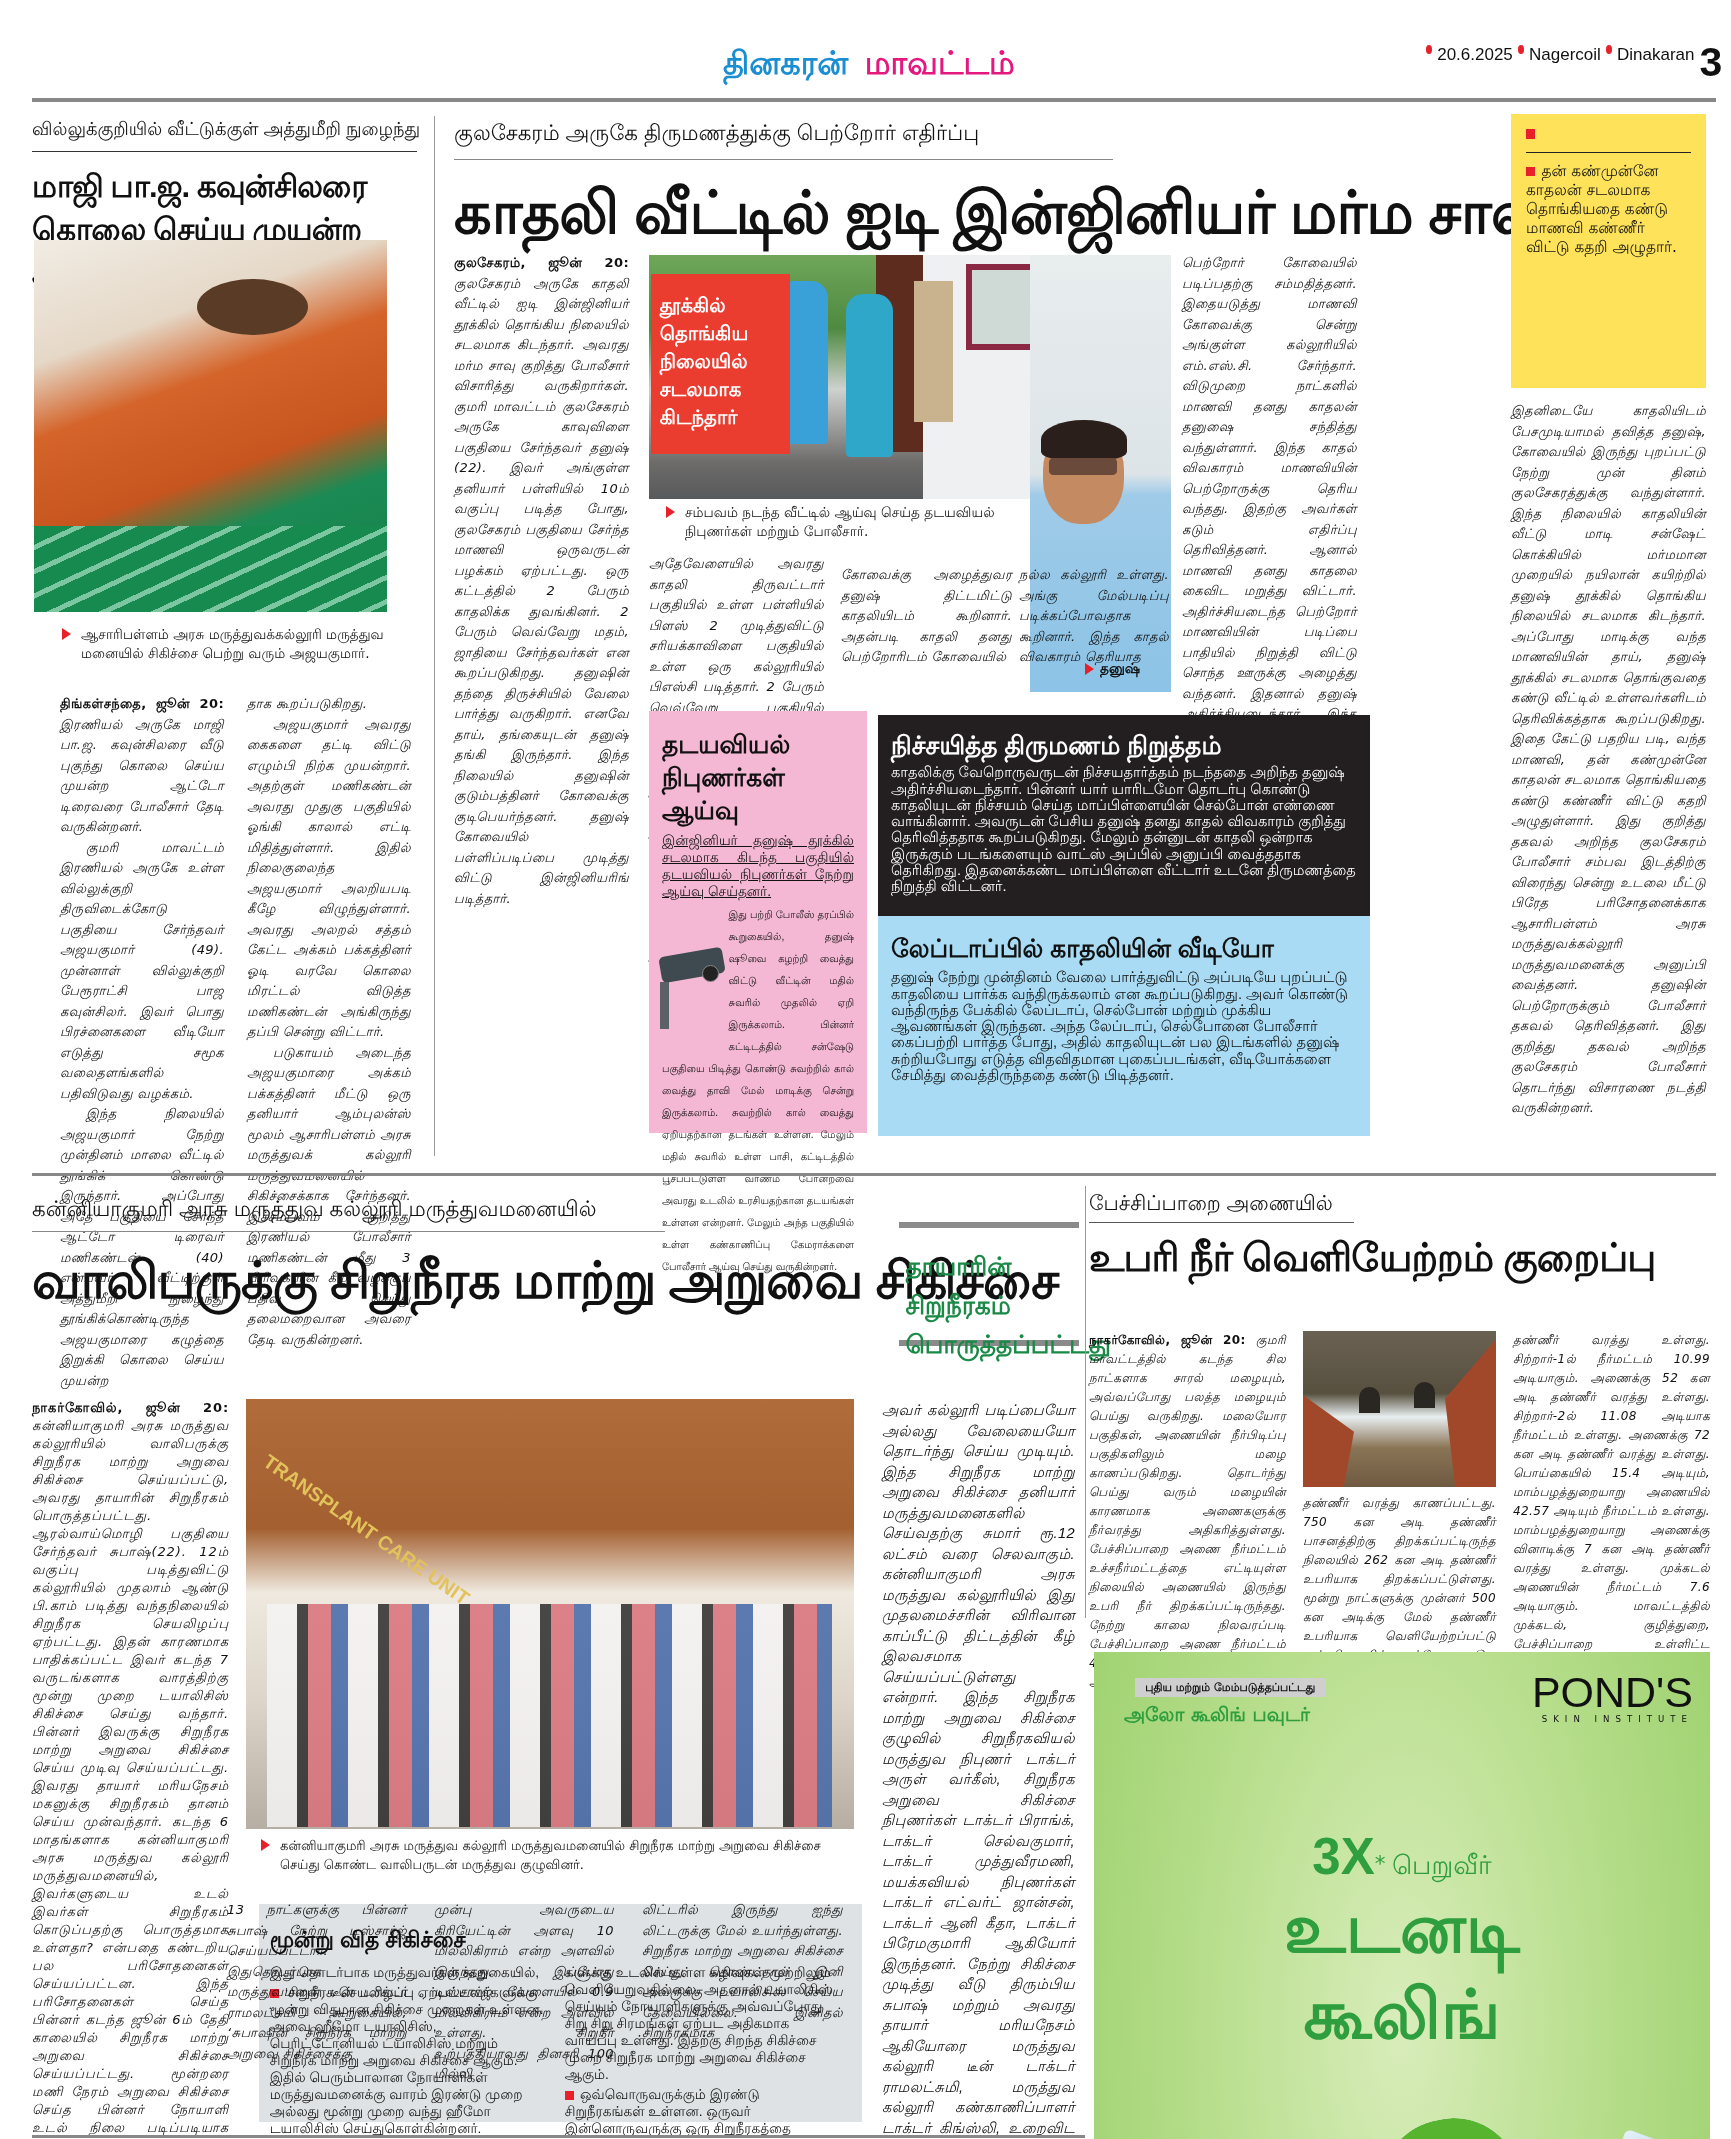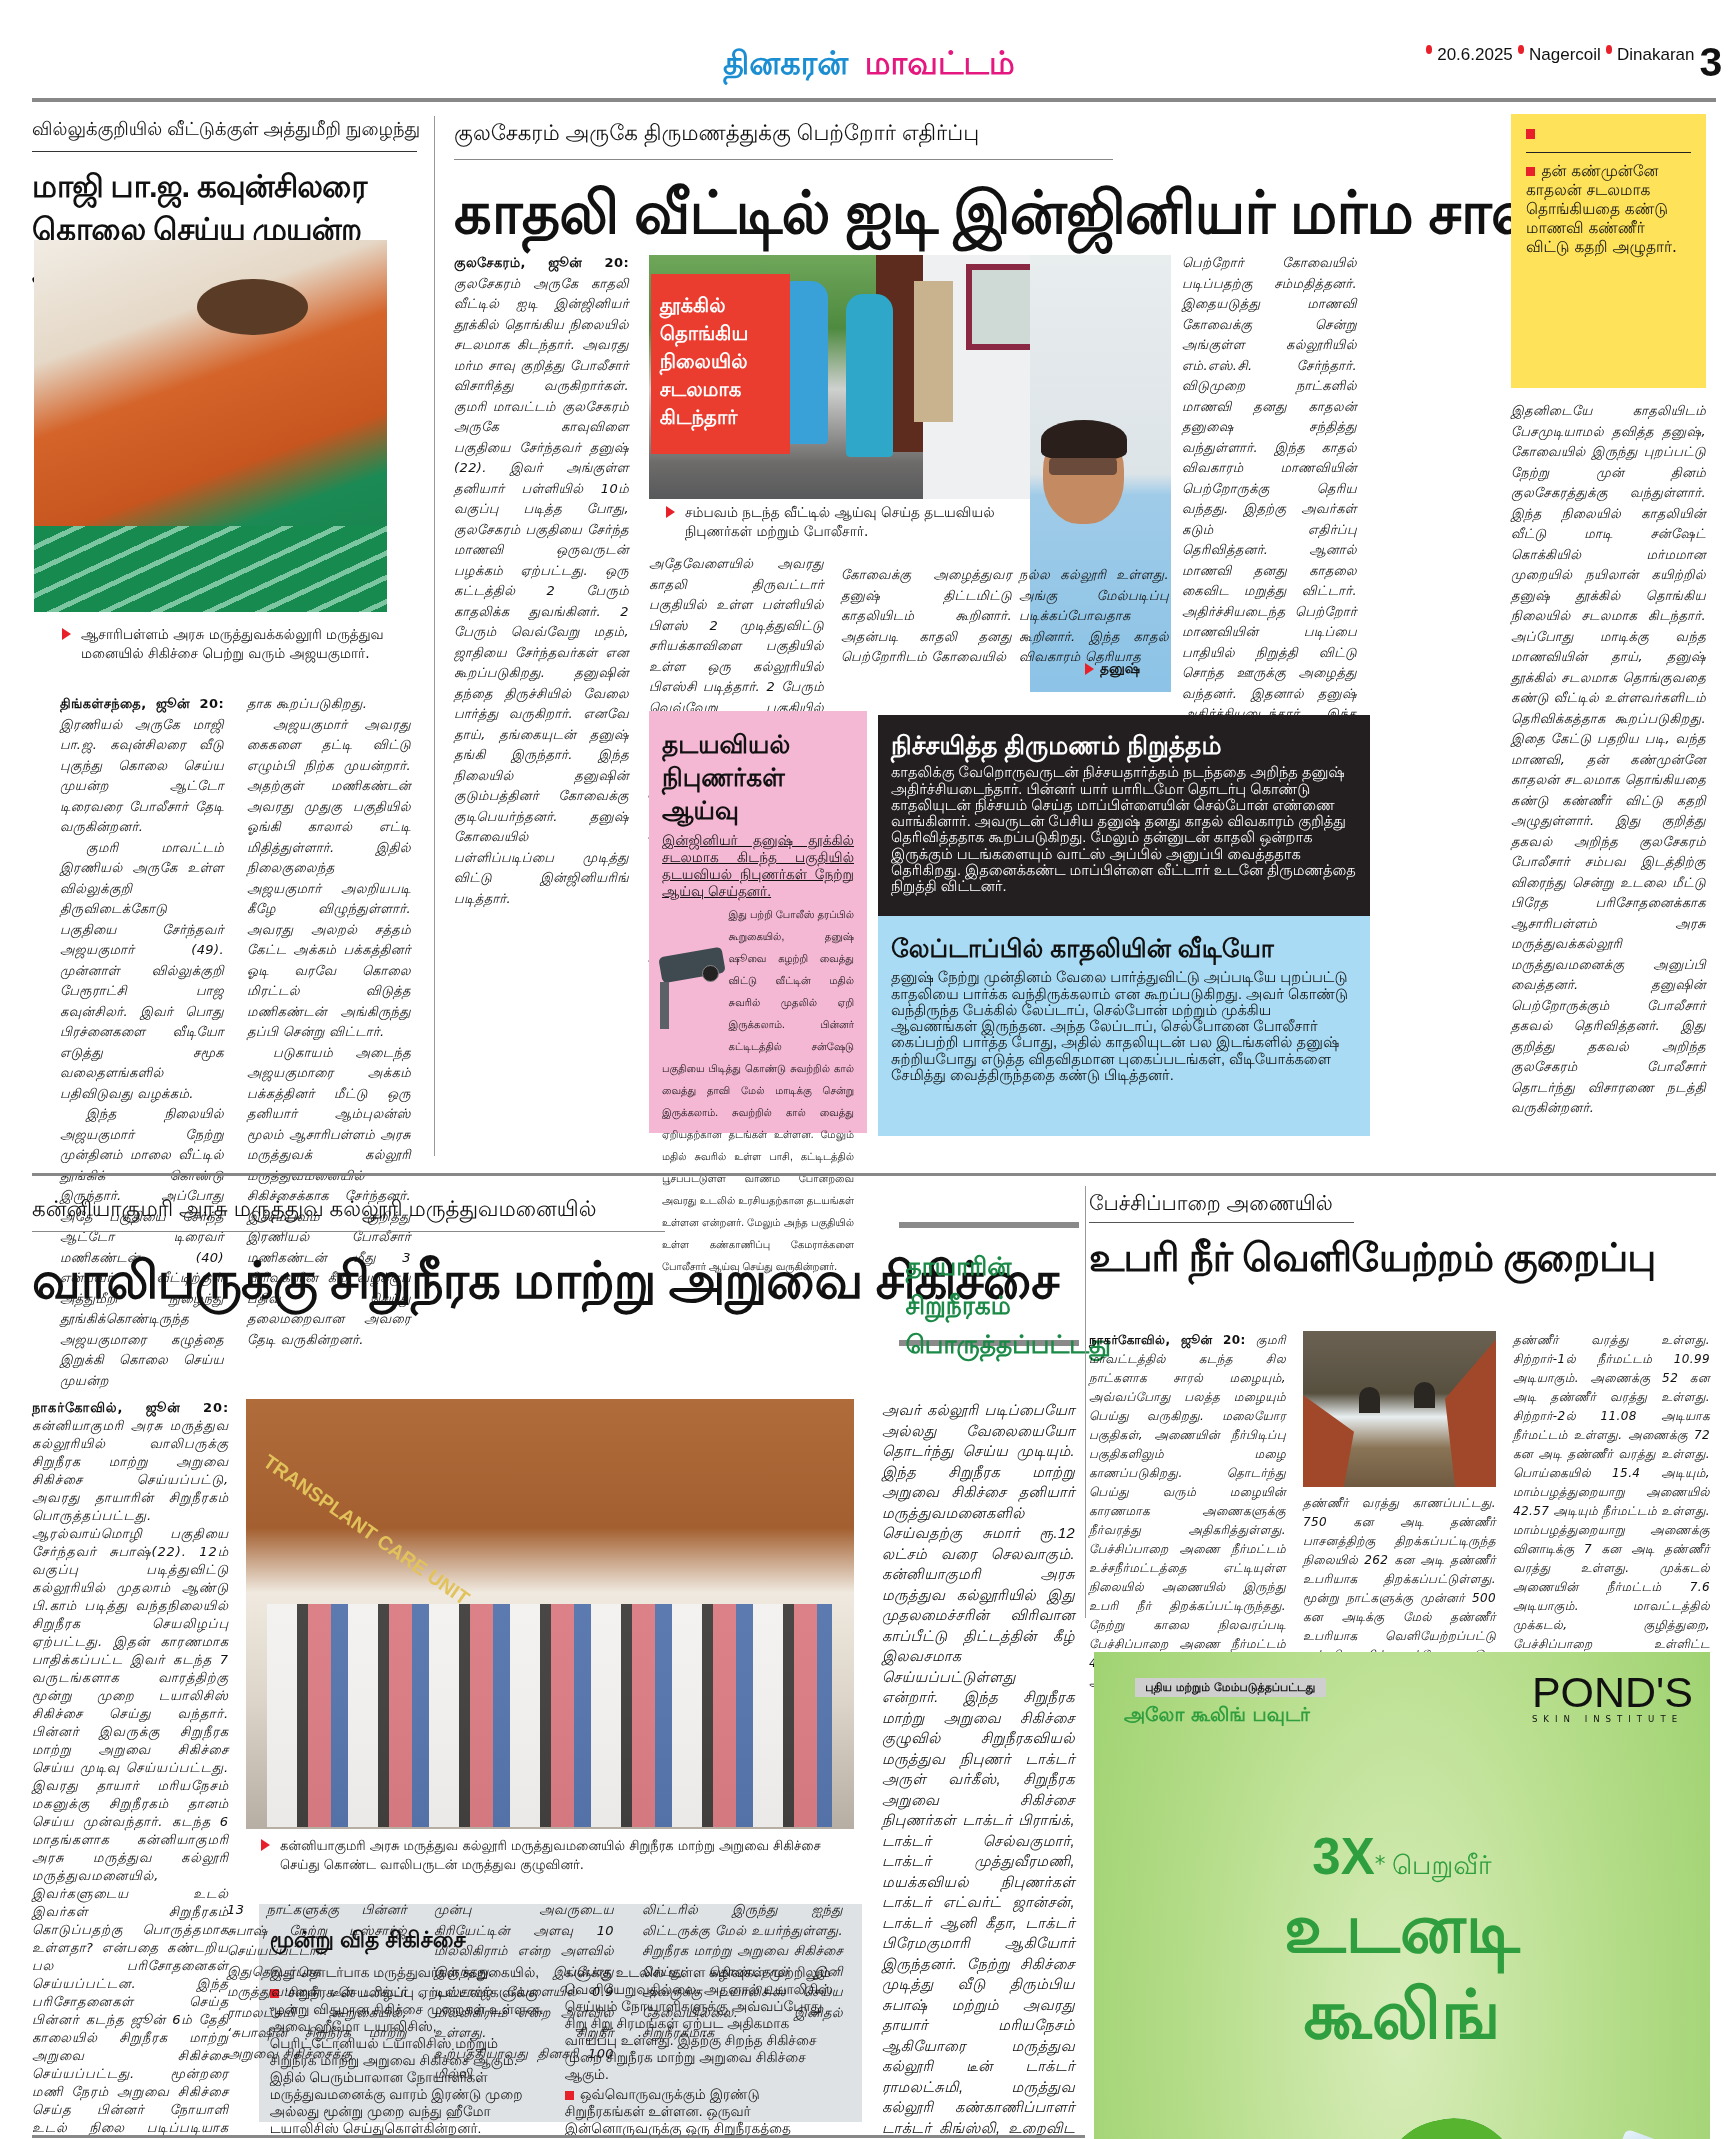--- a/index.html
+++ b/index.html
@@ -224,21 +224,21 @@
     <p>தண்ணீர் வரத்து காணப்பட்டது. 750 கன அடி தண்ணீர் பாசனத்திற்கு திறக்கப்பட்டிருந்த நிலையில் 262 கன அடி தண்ணீர் உபரியாக திறக்கப்பட்டுள்ளது. மூன்று நாட்களுக்கு முன்னர் 500 கன அடிக்கு மேல் தண்ணீர் உபரியாக வெளியேற்றப்பட்டு வந்தநிலையில் தற்போது இது குறைக்கப்பட்டுள்ளது. பெருஞ்சாணி அணை நீர்மட்டம் 66.8 அடியாகும். அணைக்கு 529 கன அடி</p>
   </div>
   <div class="abs body-text" style="left:424px;top:154px;width:197px;font-size:12px;line-height:19px;">
     <p>தண்ணீர் வரத்து உள்ளது. சிற்றார்-1ல் நீர்மட்டம் 10.99 அடியாகும். அணைக்கு 52 கன அடி தண்ணீர் வரத்து உள்ளது. சிற்றார்-2ல் 11.08 அடியாக நீர்மட்டம் உள்ளது. அணைக்கு 72 கன அடி தண்ணீர் வரத்து உள்ளது. பொய்கையில் 15.4 அடியும், மாம்பழத்துறையாறு அணையில் 42.57 அடியும் நீர்மட்டம் உள்ளது. மாம்பழத்துறையாறு அணைக்கு வினாடிக்கு 7 கன அடி தண்ணீர் வரத்து உள்ளது. முக்கடல் அணையின் நீர்மட்டம் 7.6 அடியாகும். மாவட்டத்தில் முக்கடல், குழித்துறை, பேச்சிப்பாறை உள்ளிட்ட இடங்களில் தலா 2.4 மி.மீ மழை பெய்திருந்தது.</p>
   </div>
 </div>
 
 <div class="abs" style="left:1094px;top:1652px;width:616px;height:1066px;background:radial-gradient(ellipse at 50% 35%,#d9edbb 0%,#b7de8c 45%,#93cc63 100%);overflow:hidden;">
   <div class="abs" style="left:41px;top:26px;background:#cfcfcf;padding:2.6px 10.3px;font-size:11px;font-weight:bold;">புதிய மற்றும் மேம்படுத்தப்பட்டது</div>
   <div class="abs" style="left:30px;top:51px;font-size:19px;font-weight:bold;color:#2e9e3e;">அலோ கூலிங் பவுடர்</div>
-  <div class="abs" style="right:17px;top:19px;text-align:left;">
+  <div class="abs" style="right:17px;top:19px;text-align:right;">
     <div style="font-family:'Liberation Sans',sans-serif;font-size:43px;line-height:43px;color:#111;">POND'S</div>
     <div style="font-size:8.6px;letter-spacing:6px;">SKIN INSTITUTE</div>
   </div>
   <div class="abs" style="left:0;top:175px;width:100%;text-align:center;color:#2e9e3e;">
     <div>
       <span style="font-family:'Liberation Sans',sans-serif;font-weight:bold;font-size:51px;">3X</span><sup style="font-size:21.4px;">*</sup>
       <span style="font-size:26px;margin-left:4.3px;">பெறுவீர்</span>
     </div>
     <div style="font-weight:bold;font-size:68px;line-height:86px;">உடனடி</div>
     <div style="font-weight:bold;font-size:68px;line-height:86px;">கூலிங்</div>

